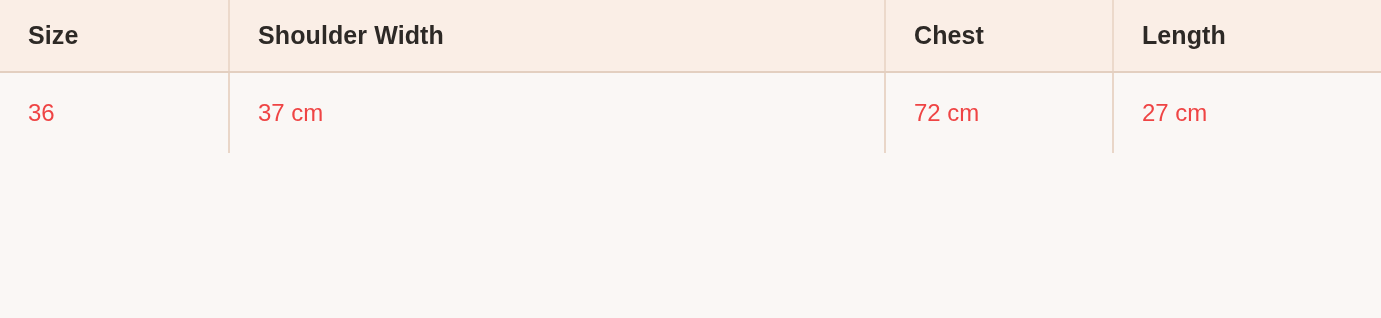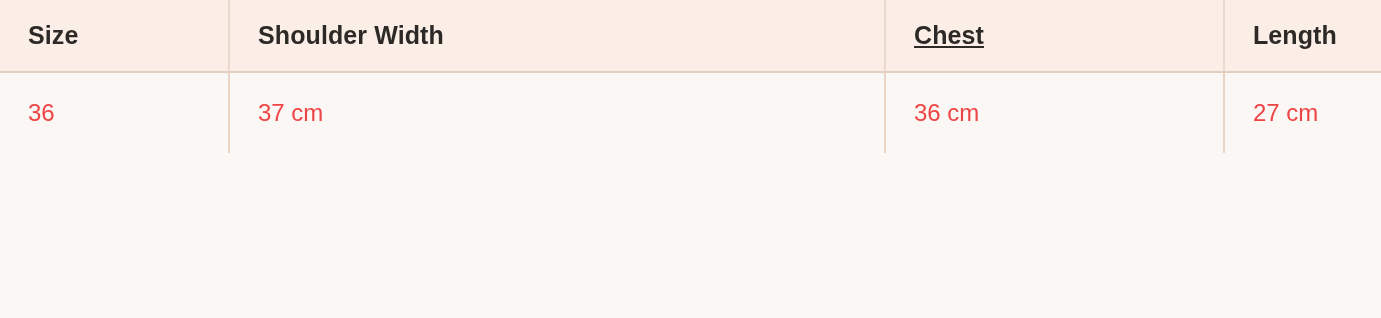--- a/index.html
+++ b/index.html
@@ -19,21 +19,21 @@
   #size-chart-table {
     width: 1381px;
     border-collapse: collapse;
     table-layout: fixed;
     background: #faf7f5;
   }
 
   
   .col-size      { width: 229px; }
   .col-shoulder  { width: 656px; }
-  .col-chest     { width: 339px; text-decoration: underline; }
+  .col-chest     { width: 228px; }
   .col-length    { width: 368px; }
 
   
   #size-chart-table thead tr {
     background: #faeee6;
   }
   #size-chart-table thead th {
     height: 72px;
     padding: 0 20px 0 28px;
     text-align: left;
@@ -90,17 +90,17 @@
       <th class="col-size">Size</th>
       <th class="col-shoulder">Shoulder Width</th>
       <th class="col-chest">Chest</th>
       <th class="col-length">Length</th>
     </tr>
   </thead>
   <tbody>
     <tr>
       <td>36</td>
       <td>37 cm</td>
-      <td>36 cm</td>
+      <td>72 cm</td>
       <td>27 cm</td>
     </tr>
   </tbody>
 </table>
 
 </body></html>

